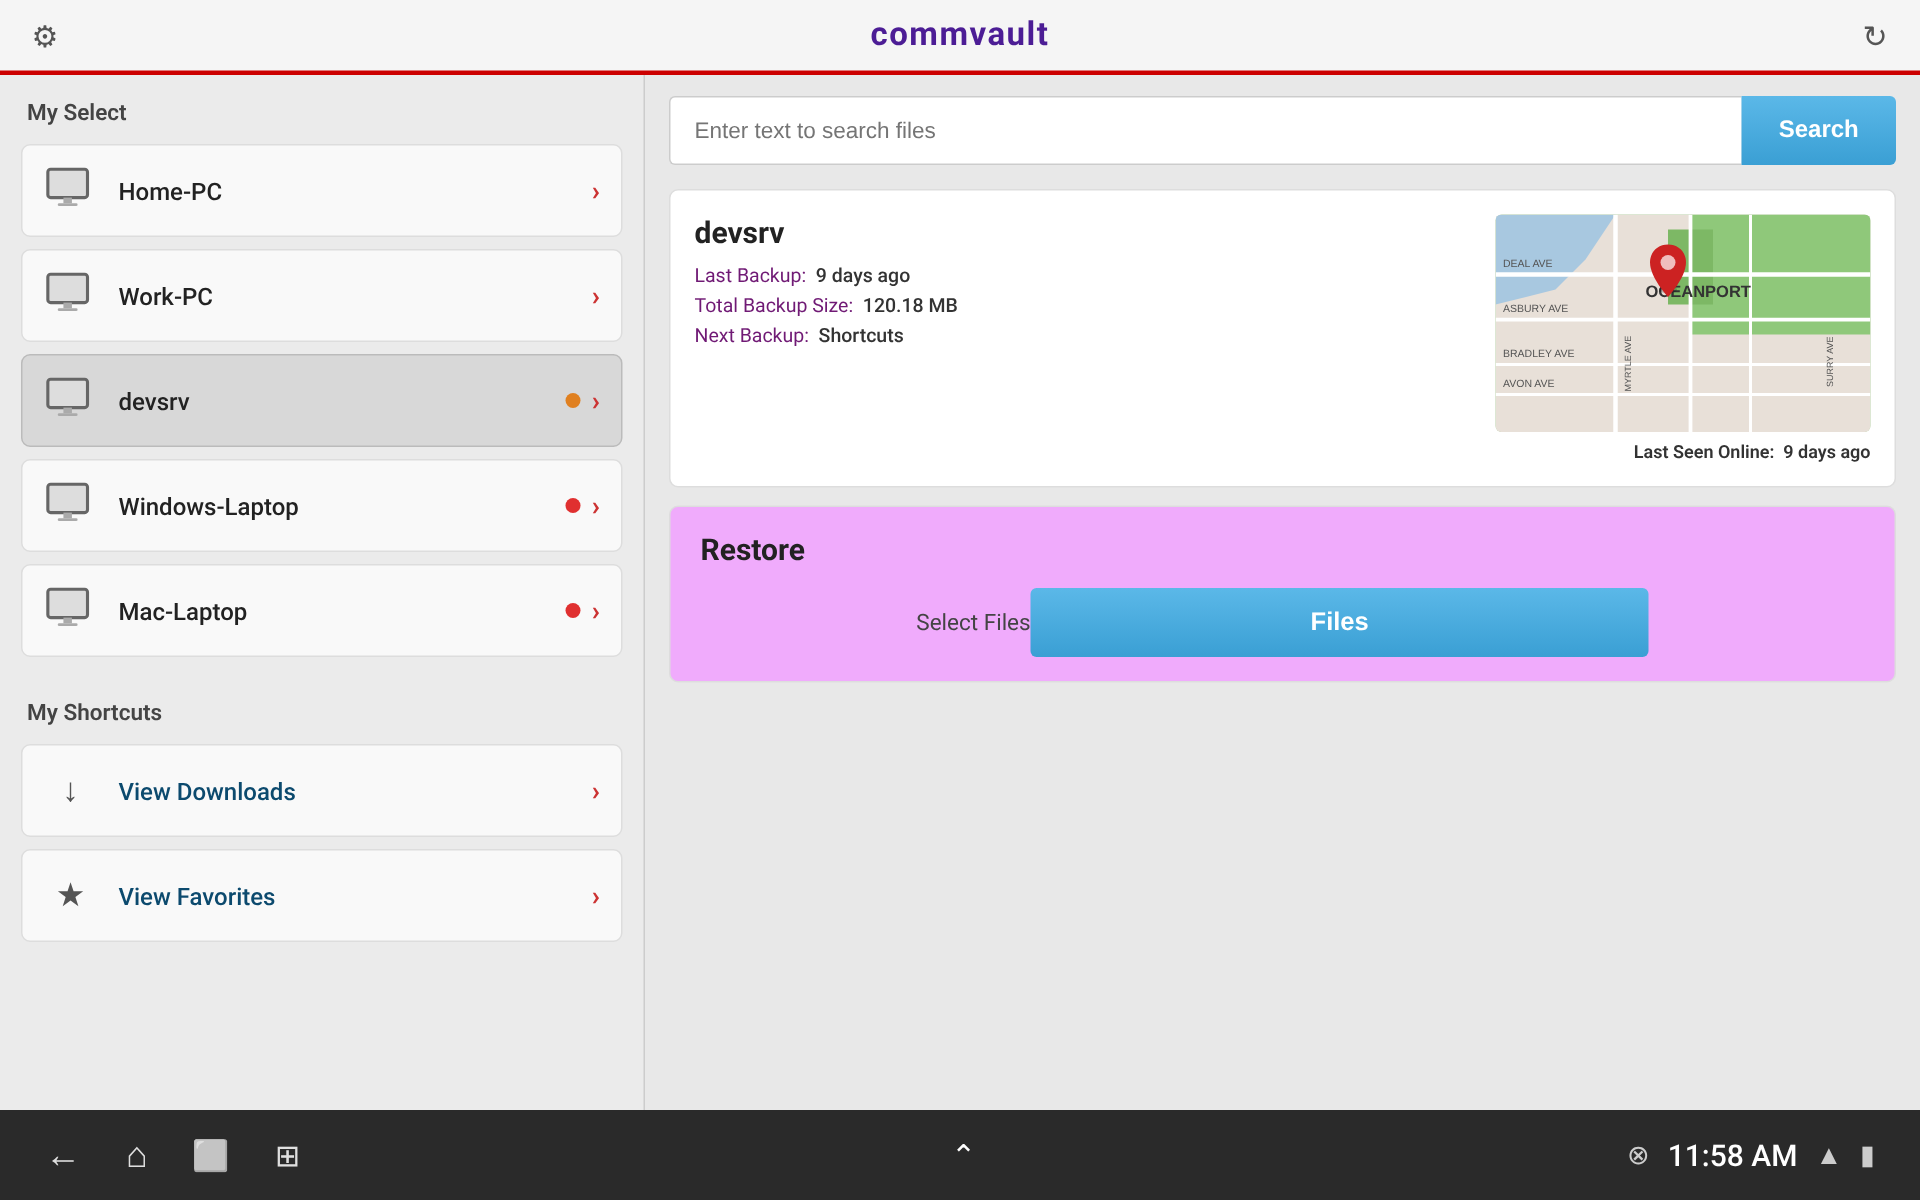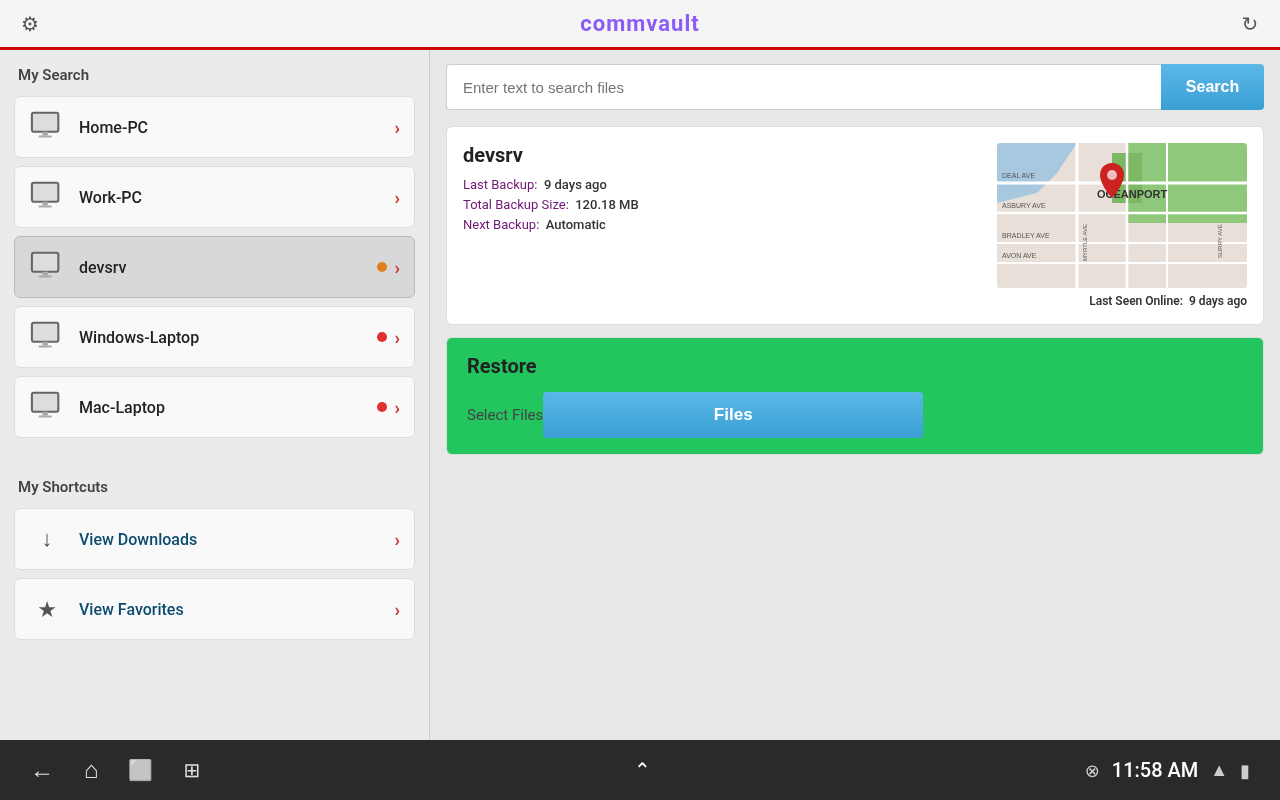--- a/index.html
+++ b/index.html
@@ -20,21 +20,21 @@
       border-bottom: 3px solid #cc0000;
       display: flex;
       align-items: center;
       justify-content: space-between;
       padding: 0 16px;
       flex-shrink: 0;
     }
     .top-bar-title {
       font-size: 22px;
       font-weight: bold;
-      color: #8b5cf6;
+      color: #4c1d95;
       letter-spacing: 1px;
       position: absolute;
       left: 50%;
       transform: translateX(-50%);
     }
     .gear-icon, .refresh-icon {
       width: 28px;
       height: 28px;
       display: flex;
       align-items: center;
@@ -118,21 +118,21 @@
     }
     .status-dot.red { background: #e03030; }
     .status-dot.orange { background: #e08020; }
     .chevron-right {
       color: #cc3333;
       font-size: 18px;
       font-weight: bold;
       margin-left: 8px;
     }
 
-    .shortcuts-section { margin-top: 16px; }
+    .shortcuts-section { margin-top: 4px; }
     .shortcut-item {
       background: #f9f9f9;
       border-radius: 6px;
       border: 1px solid #ddd;
       display: flex;
       align-items: center;
       padding: 12px 14px;
       cursor: pointer;
       margin-bottom: 8px;
     }
@@ -239,42 +239,42 @@
       margin-top: 6px;
       text-align: right;
     }
     .last-seen span { font-weight: 600; color: #333; }
 
     
     .map-svg { width: 100%; height: 100%; }
 
     
     .restore-card {
-      background: #22c55e;
+      background: #f0abfc;
       border-radius: 6px;
       border: 1px solid #ddd;
       padding: 16px 20px;
     }
     .restore-title {
       font-size: 20px;
       font-weight: bold;
       color: #222;
       margin-bottom: 14px;
     }
     .restore-row {
       display: flex;
       align-items: center;
-      justify-content: flex-start;
+      justify-content: center;
     }
     .select-files-label {
       font-size: 15px;
       color: #444;
     }
     .files-button {
-      width: 380px;
+      width: 412px;
       height: 46px;
       background: linear-gradient(to bottom, #5bb8e8, #3a9fd4);
       border: none;
       border-radius: 4px;
       color: #fff;
       font-size: 17px;
       font-weight: 600;
       cursor: pointer;
     }
 
@@ -324,21 +324,21 @@
 
 <div class="top-bar">
   <div class="gear-icon">⚙</div>
   <div class="top-bar-title">commvault</div>
   <div class="refresh-icon">↻</div>
 </div>
 
 <div class="main-content">
 
   <div class="sidebar">
-    <div class="section-title">My Search</div>
+    <div class="section-title">My Select</div>
     <div class="device-list">
 
       <div class="device-item">
         <div class="device-icon">
           <svg class="monitor-svg" viewBox="0 0 36 36" fill="none" xmlns="http://www.w3.org/2000/svg">
             <rect x="2" y="3" width="28" height="20" rx="2" stroke="#666" stroke-width="2.2" fill="#ddd"></rect>
             <rect x="13" y="23" width="6" height="4" fill="#aaa"></rect>
             <rect x="9" y="27" width="14" height="2" rx="1" fill="#aaa"></rect>
           </svg>
         </div>
@@ -428,21 +428,21 @@
         <div class="info-row">
           <span class="label">Last Backup:</span>
           &nbsp;<span class="value">9 days ago</span>
         </div>
         <div class="info-row">
           <span class="label">Total Backup Size:</span>
           &nbsp;<span class="value">120.18 MB</span>
         </div>
         <div class="info-row">
           <span class="label">Next Backup:</span>
-          &nbsp;<span class="value">Automatic</span>
+          &nbsp;<span class="value">Shortcuts</span>
         </div>
       </div>
       <div class="device-card-map">
         <div class="map-container">
           
           <svg class="map-svg" viewBox="0 0 250 145" xmlns="http://www.w3.org/2000/svg">
 
             <rect width="250" height="145" fill="#e8e0d8"></rect>
 
             <polygon points="0,0 80,0 60,30 40,50 0,60" fill="#a8c8e0"></polygon>

